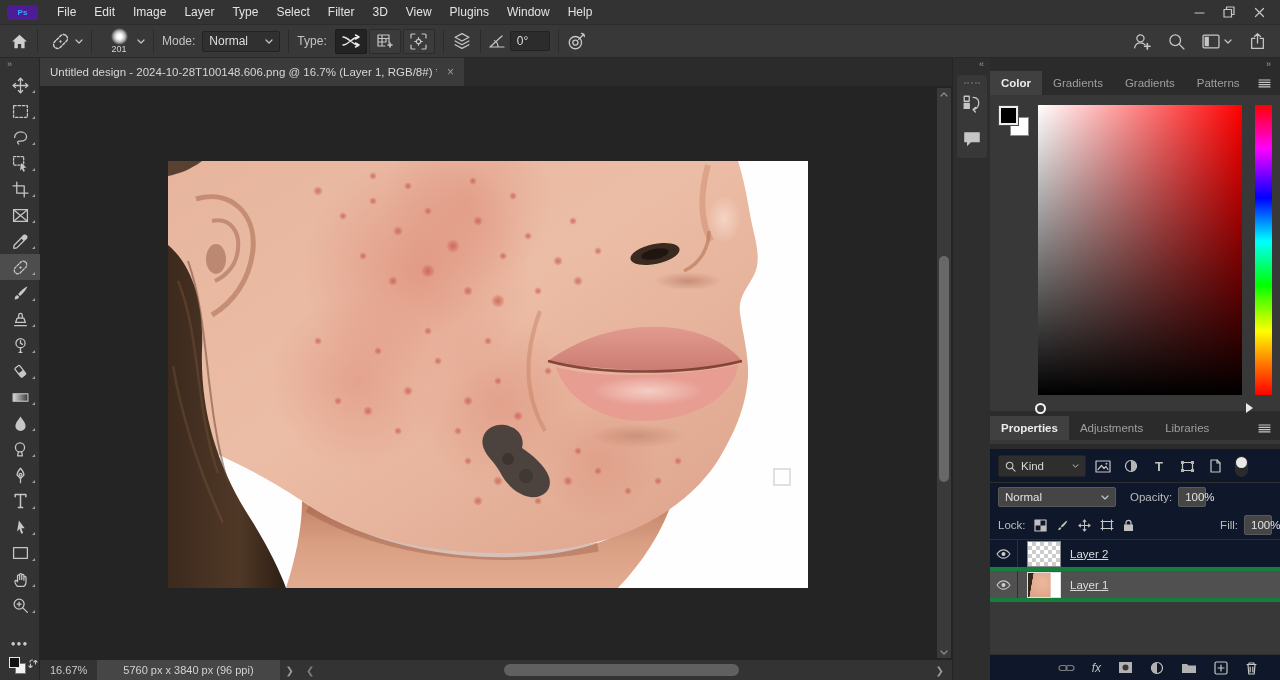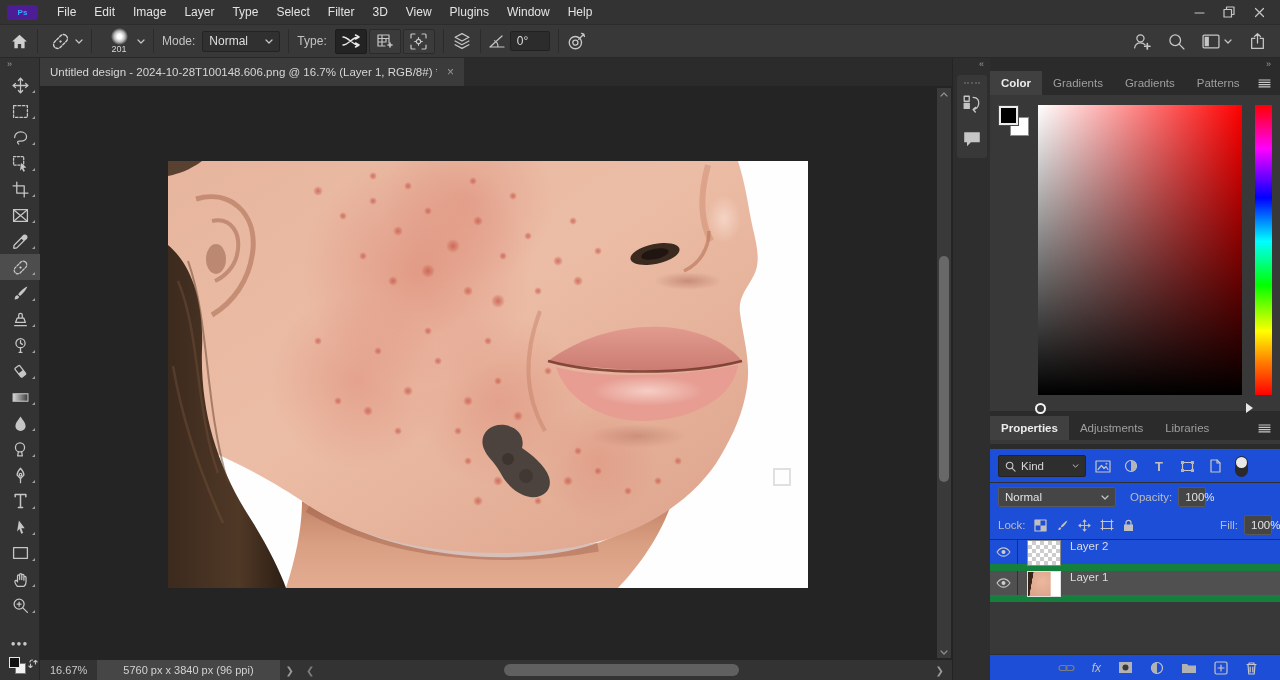--- a/index.html
+++ b/index.html
@@ -87,35 +87,35 @@
   .satwrap { flex:1; position:relative; }
   .satfield { width:100%; height:290px; background: linear-gradient(to bottom, rgba(0,0,0,0), #000 100%), linear-gradient(to right, #ffffff, #ff0000); }
   .sat-picker { position:absolute; left:-3px; bottom:-3px; width:11px; height:11px; border:2px solid #f4f4f4; border-radius:50%; }
   .huewrap { width:24px; position:relative; flex:none; }
   .huebar { position:absolute; right:2px; top:0; width:17px; height:290px;
     background:linear-gradient(to bottom,#ff0000 0%,#ff00ff 15%,#0000ff 32%,#00ffff 47%,#00ff00 62%,#ffff00 78%,#ff7a00 89%,#ff0000 100%); }
   .hue-arrow { position:absolute; left:-4px; bottom:-2px; width:0; height:0; border-top:5px solid transparent; border-bottom:5px solid transparent; border-left:7px solid #e8e8e8; }
   .vgap { height:5px; background:#2b2b2b; flex:none; }
   .strip38 { height:4px; background:#383838; flex:none; }
 
-  .layers-body { background:#1d4ed8; flex:1; display:flex; flex-direction:column; min-height:0; }
+  .layers-body { background:#0f172a; flex:1; display:flex; flex-direction:column; min-height:0; }
   .filter-row { display:flex; align-items:center; gap:6px; padding:6px 8px 5px; border-bottom:1px solid #2e2e2e; flex:none; }
   .kind-select { display:flex; align-items:center; gap:5px; width:88px; height:22px; background:#2e2e2e; border:1px solid #232323; border-radius:2px; padding:0 6px; color:#d6d6d6; }
   .kind-label { font-size:11.5px; flex:1; }
   .ficon { width:22px; height:20px; display:flex; align-items:center; justify-content:center; }
   .ftoggle { width:13px; height:21px; background:#2a2a2a; border-radius:7px; position:relative; margin-left:3px; }
   .ftoggle-knob { position:absolute; top:1px; left:1px; width:11px; height:11px; border-radius:50%; background:#e8e8e8; }
   .blend-row, .lock-row { display:flex; align-items:center; gap:6px; padding:4px 8px; flex:none; }
   .psel { display:flex; align-items:center; justify-content:space-between; background:#454545; border:1px solid #595959; border-radius:2px; height:20px; padding:0 6px; color:#e2e2e2; font-size:11.5px; }
   .blend-select { width:118px; }
   .val-field { width:28px; }
   .plabel { font-size:11.5px; color:#bdbdbd;text-align:right; }
   .lock-icons { display:flex; gap:9px; align-items:center; margin:0 2px; }
   .layer-rows { border-top:1px solid #2e2e2e; flex:none; }
-  .layer-row { height:31px; display:flex; align-items:flex-start; border-bottom:7px solid #15803d; }
+  .layer-row { height:31px; display:flex; align-items:center; border-bottom:4px solid #15803d;text-decoration:underline; }
   .layer-row.selected { background:#505050; }
   .eye-cell { width:28px; height:100%; display:flex; align-items:center; justify-content:center; border-right:1px solid #303030; flex:none; }
   .thumb { width:34px; height:26px; margin:0 9px; flex:none; }
   .thumb-checker { background-color:#fff; background-image:conic-gradient(#cdcdcd 25%, #ffffff 0 50%, #cdcdcd 0 75%, #ffffff 0); background-size:8px 8px; border:1px solid #8a8a8a; }
   .thumb-face { border:1px solid #e0e0e0; background:
       linear-gradient(100deg, #36261b 0 15%, rgba(0,0,0,0) 16%),
       linear-gradient(to right, rgba(0,0,0,0) 70%, #ffffff 71%),
       radial-gradient(circle at 45% 40%, #edb89f, #d59c83); }
   .lname { font-size:11.5px; color:#dcdcdc; }
   .layers-spacer { flex:1; background:#383838; }

